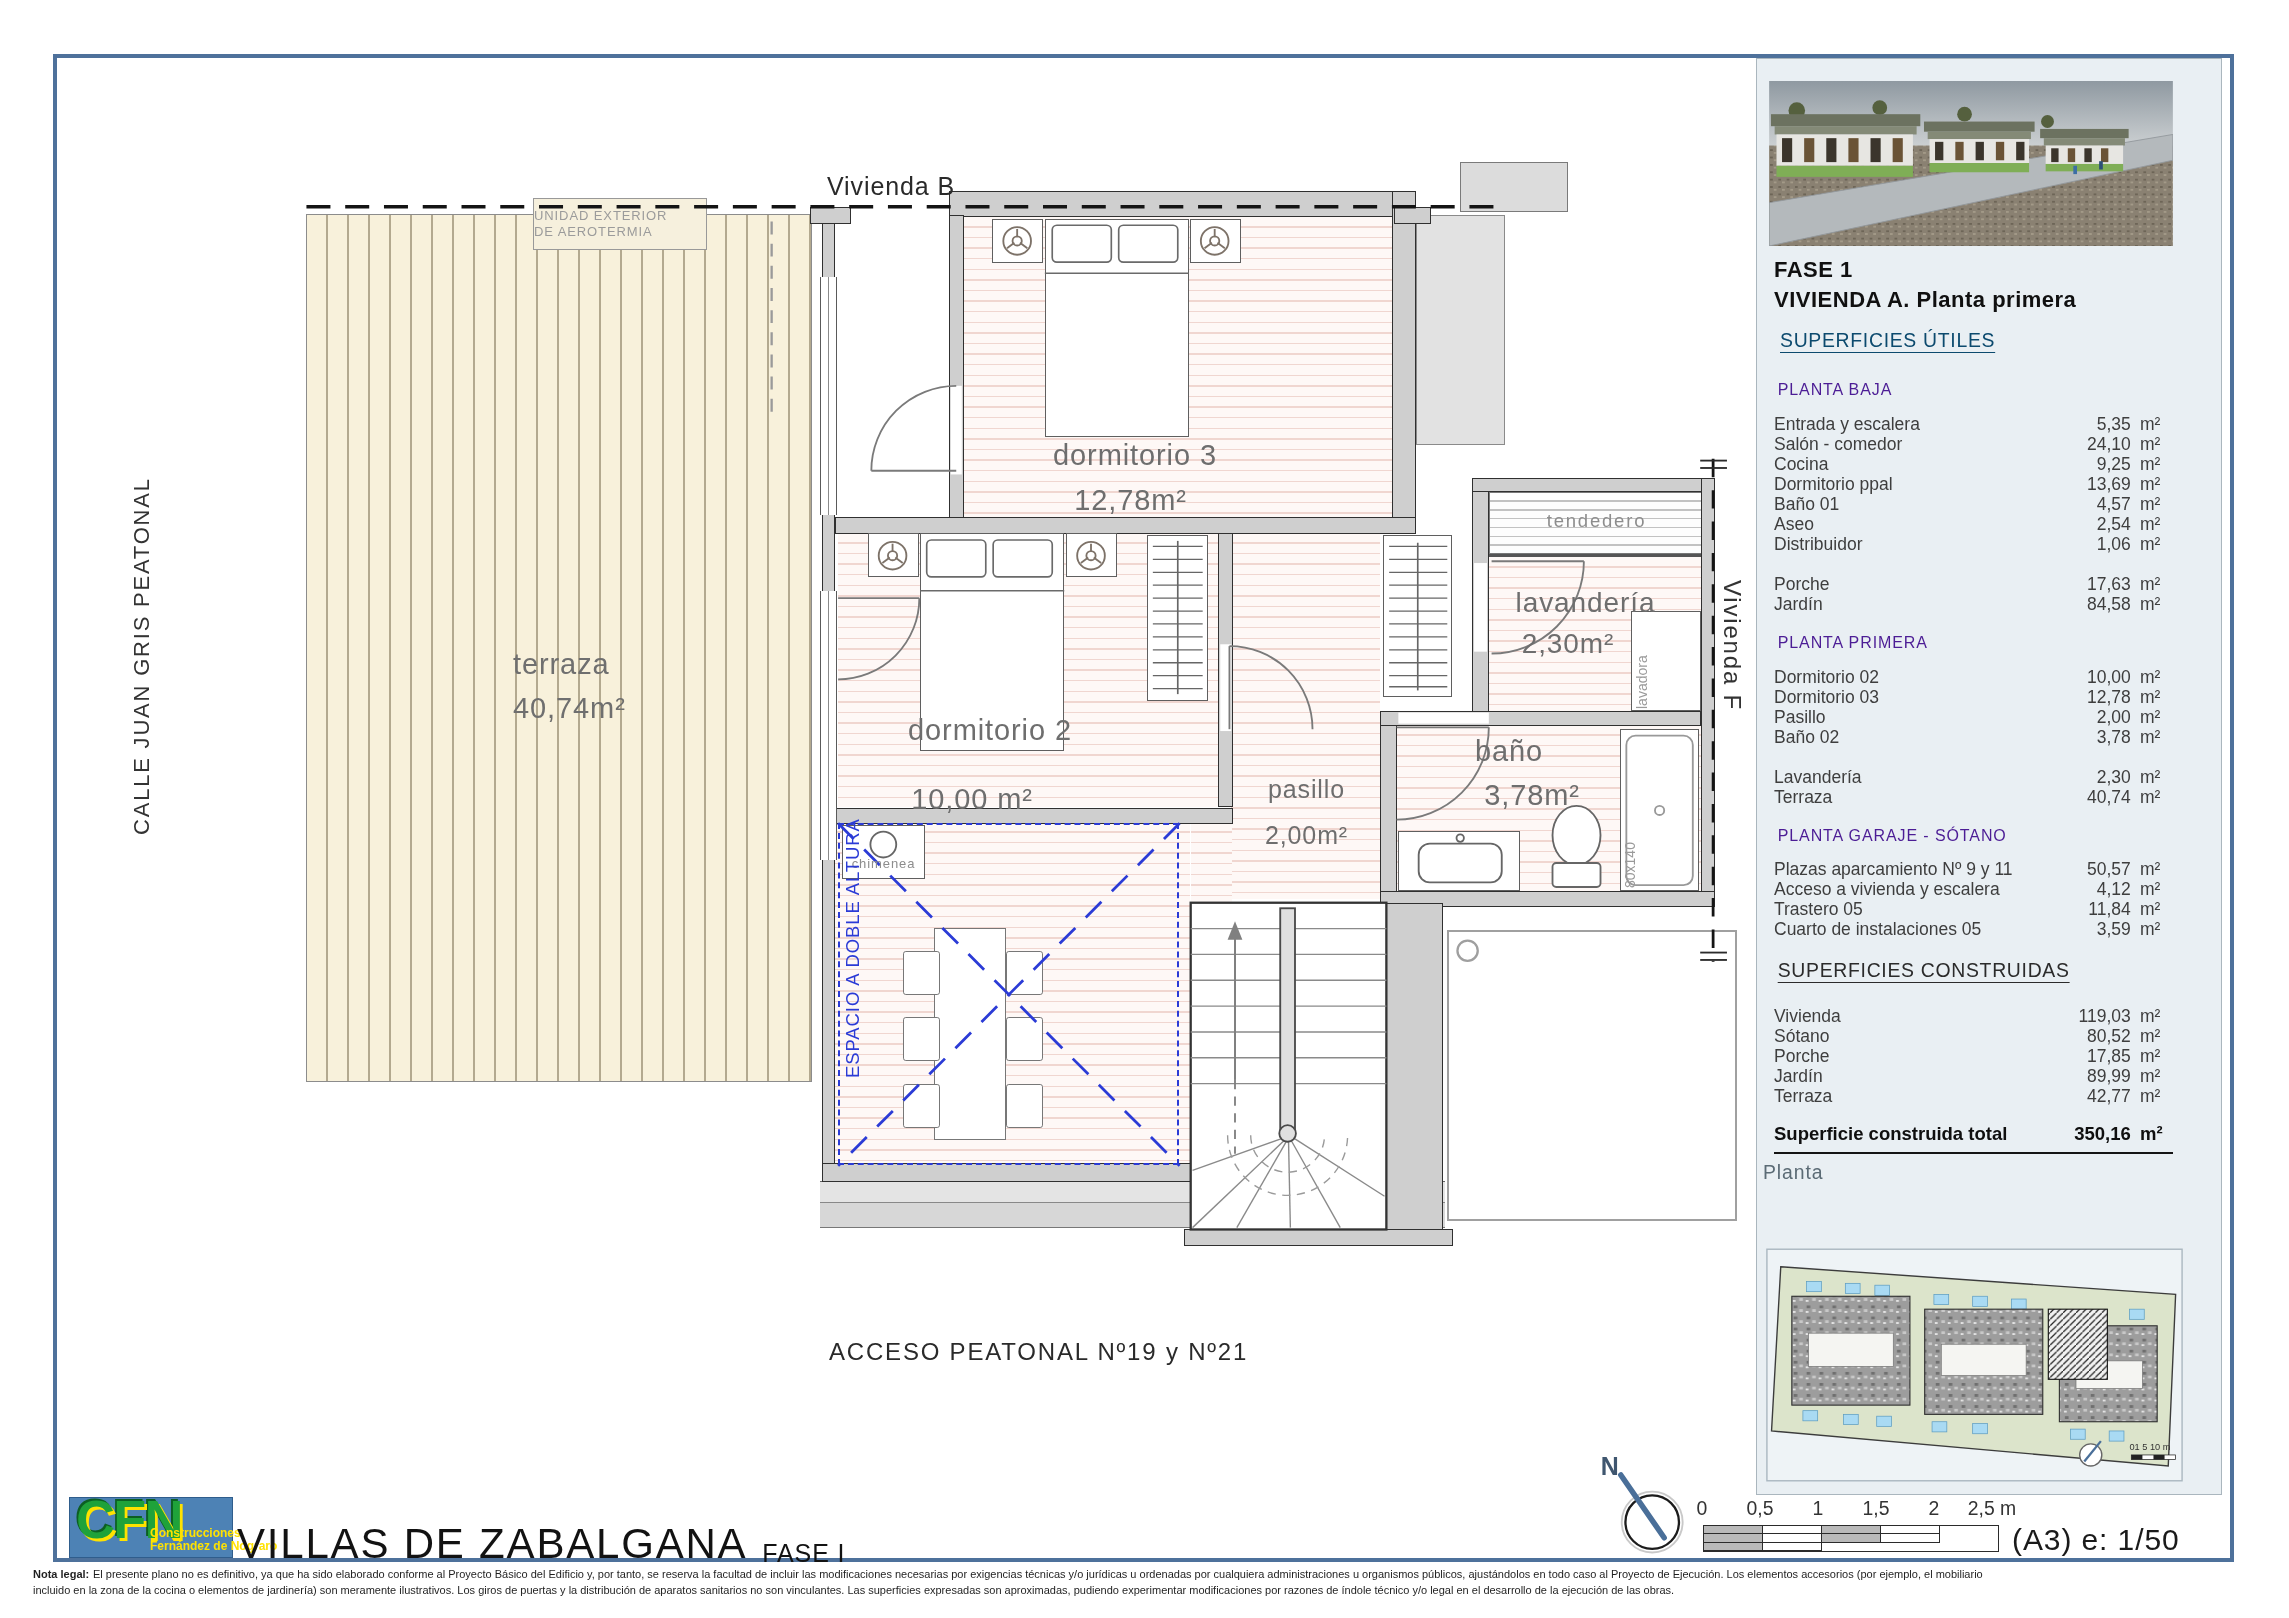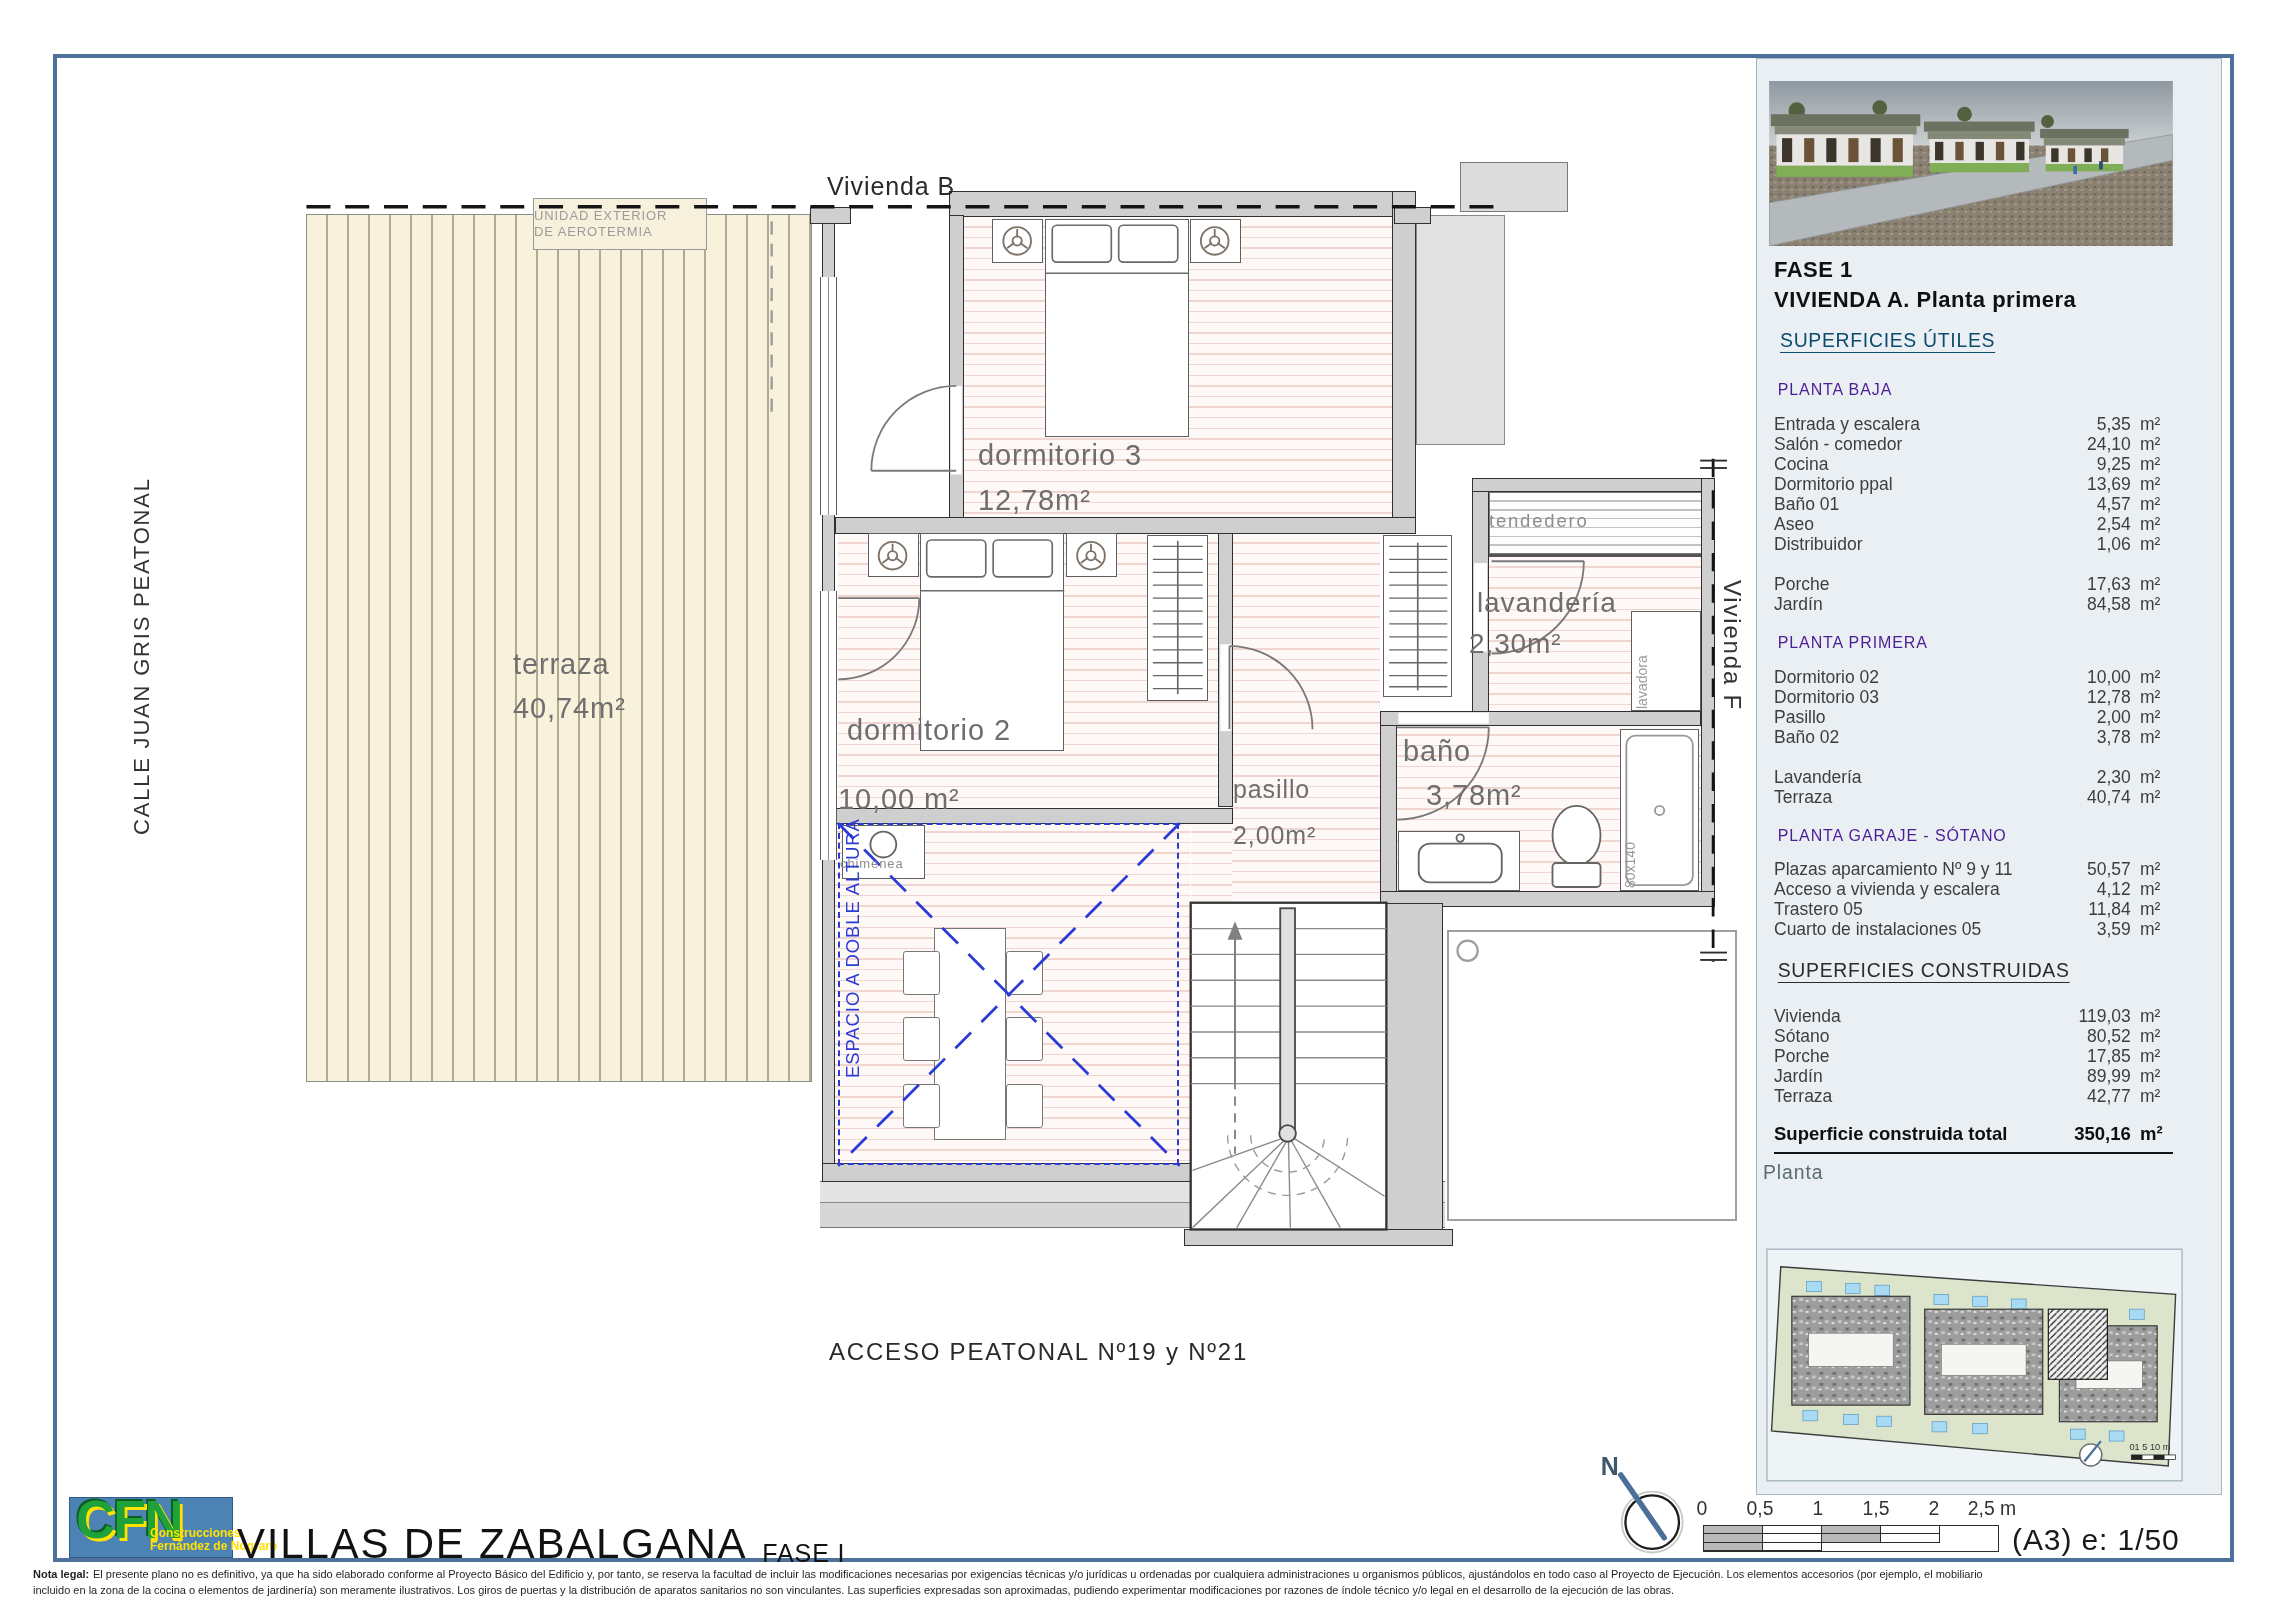--- a/index.html
+++ b/index.html
@@ -66,21 +66,21 @@
   #sink-counter{left:1398px;top:831px;width:122px;height:60px}
   #chimenea-box{left:842px;top:825px;width:83px;height:54px}
   #table{left:934px;top:928px;width:70px;height:210px;background:#fff;border:1.8px solid #777;position:absolute}
   .chair{position:absolute;width:35px;height:42px;background:#fff;border:1.8px solid #777;border-radius:2.8px}
   #c1{left:903px;top:951px}#c2{left:903px;top:1017px}#c3{left:903px;top:1084px}
   #c4{left:1006px;top:951px}#c5{left:1006px;top:1017px}#c6{left:1006px;top:1084px}
   #dbl{left:838px;top:823px;width:341px;height:342px;border:2.8px dashed #2b3bd6;box-sizing:border-box}
   #aero-box{left:533px;top:198px;width:174px;height:52px;background:#f6f0dd;border:1.8px solid #999;box-sizing:border-box;
             display:flex;flex-direction:column;justify-content:center;text-align:left;color:#9b9b9b;font-size:13px;line-height:15.7px;letter-spacing:0.9px}
   
-  .rlabel{position:absolute;color:#6e6e6e;font-size:28px;letter-spacing:0.9px;white-space:nowrap}
+  .rlabel{position:absolute;color:#6e6e6e;font-size:28px;letter-spacing:0.9px;text-align:center;white-space:nowrap}
   #lbl-d3{left:978px;top:439px;width:314px;font-size:29px}
   #lbl-d3a{left:978px;top:484px;width:305px;font-size:29px}
   #lbl-d2{left:847px;top:714px;width:286px;font-size:29px}
   #lbl-d2a{left:838px;top:783px;width:268px;font-size:29px}
   #lbl-pas{left:1233px;top:775px;width:147px;font-size:25px}
   #lbl-pasa{left:1233px;top:821px;width:147px;font-size:25px}
   #lbl-bano{left:1403px;top:735px;width:212px;font-size:29px}
   #lbl-banoa{left:1426px;top:779px;width:212px;font-size:29px}
   #lbl-lav{left:1477px;top:587px;width:217px}
   #lbl-lava{left:1469px;top:628px;width:198px}

